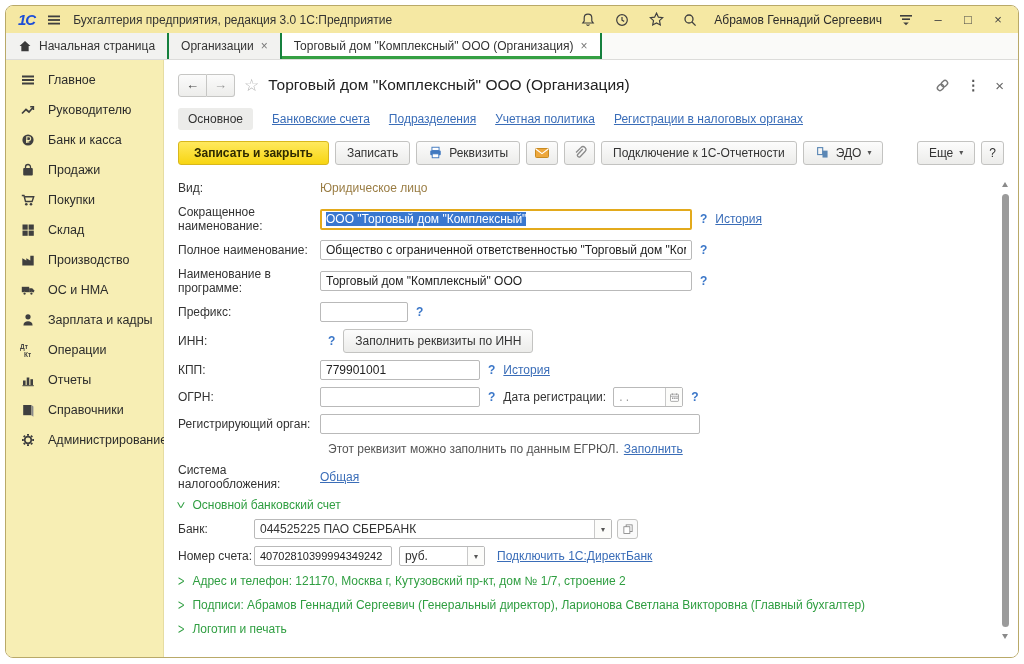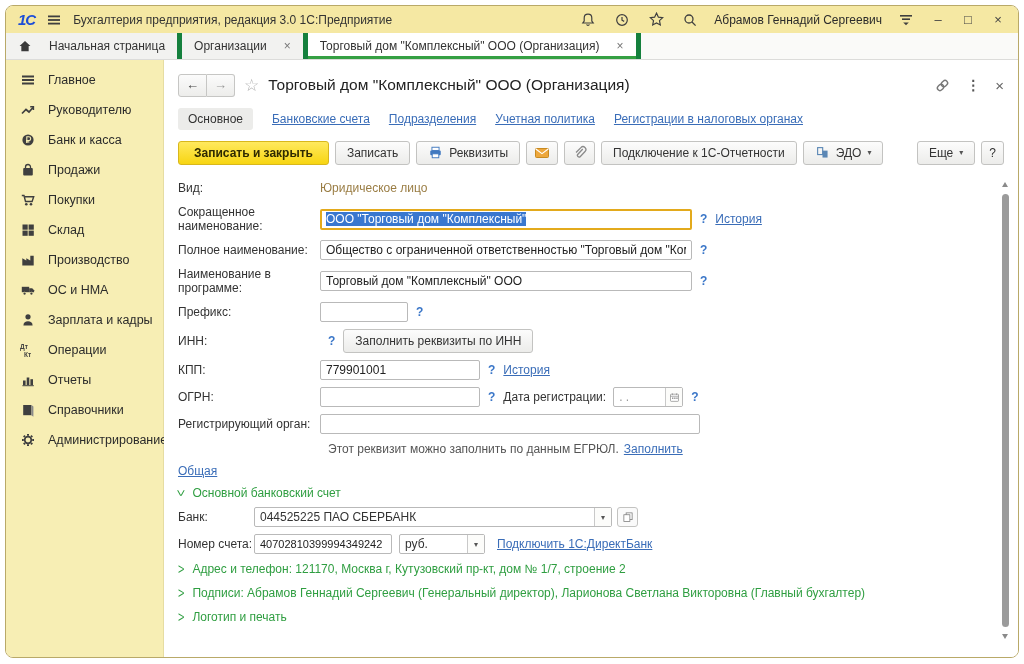--- a/index.html
+++ b/index.html
@@ -9,22 +9,22 @@
   
   .topbar{height:27px;background:#f5e8a3;display:flex;align-items:center;padding:0 12px;gap:9px;
     font-size:12px;color:#333;}
   .logo{color:#1d4ed8;font-weight:bold;font-style:italic;font-size:15px;letter-spacing:-1px;}
   .tb-ico{display:flex;align-items:center;justify-content:center;width:20px;height:20px;}
   .tb-right{margin-left:auto;display:flex;align-items:center;gap:14px;}
   .tb-user{font-size:12px;color:#2b2b2b;}
   .wbtn{font-size:13px;color:#444;width:16px;text-align:center;}
   
   .tabbar{height:26px;background:#fafaf8;border-bottom:1px solid #dcdcda;display:flex;align-items:stretch;}
-  .tab{display:flex;align-items:center;gap:17px;padding:0 12px;font-size:12px;color:#333;
-    border-right:5px solid #15803d;background:#f2f2f0;white-space:nowrap;}
+  .tab{display:flex;align-items:center;gap:7px;padding:0 12px;font-size:12px;color:#333;
+    border-right:2px solid #15803d;background:#f2f2f0;white-space:nowrap;}
   .tab.active{background:#fff;box-shadow:inset 0 -3px 0 #35a043;}
   .tab-x{color:#777;font-size:12px;}
   
   .bodyrow{display:flex;height:598px;}
   .sidebar{width:158px;background:#f7eeb4;border-right:1px solid #e6dda2;padding-top:5px;box-sizing:border-box;}
   .side-item{display:flex;align-items:center;gap:11px;height:30px;padding-left:13px;font-size:12.5px;color:#2b2b2b;}
   .side-ic{width:18px;display:flex;justify-content:center;flex-shrink:0;}
   .main{flex:1;position:relative;background:#fff;overflow:hidden;}
   
   .mhead{display:flex;align-items:center;gap:9px;padding:12px 14px 2px 14px;height:26px;}
@@ -438,20 +438,21 @@
           <span class="flabel">Регистрирующий орган:</span>
           <input class="txt w-xl" value="" style="">
         </div>
 
         <div class="frow tight" style="padding-left:150px;">
           <span class="hint">Этот реквизит можно заполнить по данным ЕГРЮЛ.</span>
           <span class="link" style="margin-left:5px;">Заполнить</span>
         </div>
 
         <div class="frow tight">
+          <span class="flabel">Система налогообложения:</span>
           <span class="link">Общая</span>
         </div>
 
 
         <div class="frow tight">
           <span class="chev down">&gt;</span>
           <span class="green">Основной банковский счет</span>
         </div>
 
         <div class="frow">

